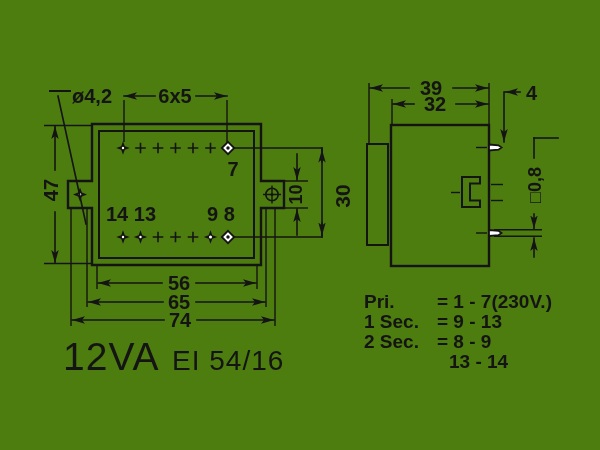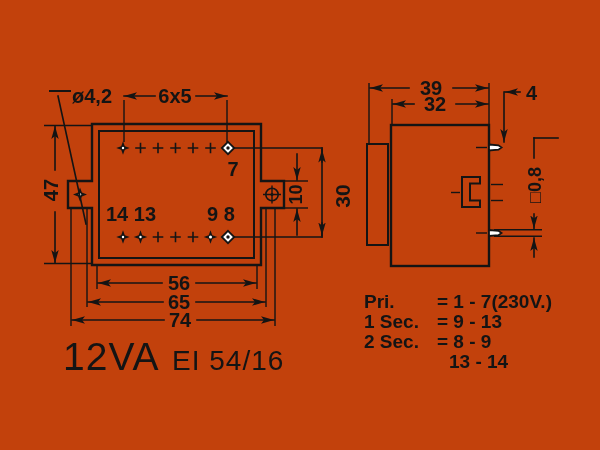--- a/index.html
+++ b/index.html
@@ -1,16 +1,16 @@
 <!DOCTYPE html>
 <html><head>
 <meta charset="utf-8">
 <style>
   html,body{margin:0;padding:0;background:#fff;}
-  #app{position:relative;width:600px;height:450px;background:#c2410c;overflow:hidden;}
+  #app{position:relative;width:600px;height:450px;background:#4d7c0f;overflow:hidden;}
   svg{display:block;}
   .ln{stroke:#141414;fill:none;stroke-width:1.6;stroke-linecap:square;}
   .ln-thick{stroke:#141414;fill:none;stroke-width:2.4;stroke-linejoin:miter;}
   .ln-med{stroke:#141414;fill:none;stroke-width:2;}
   .ln-thin{stroke:#141414;fill:none;stroke-width:1.4;}
   .ink{fill:#141414;stroke:none;}
   .holl{fill:#ffffff;stroke:#141414;stroke-width:1.8;}
   text{fill:#141414;font-family:"Liberation Sans","DejaVu Sans",sans-serif;}
   .dim{font-size:20px;font-weight:700;}
   .dim-sm{font-size:18px;font-weight:700;}

